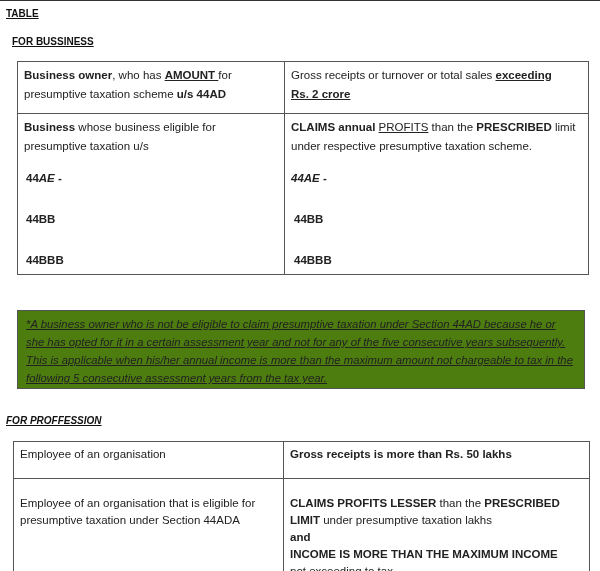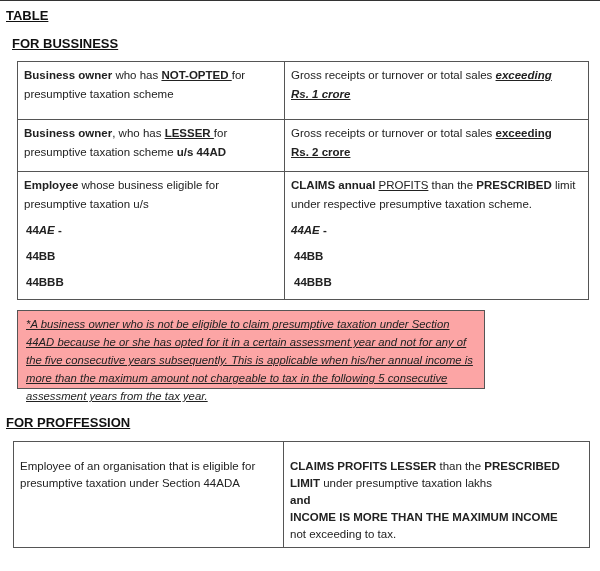--- a/index.html
+++ b/index.html
@@ -8,54 +8,54 @@
       position: relative;
       font-family: "Liberation Sans", "DejaVu Sans", sans-serif;
       font-size: 11.5px;
       color: #222;
       border-top: 1px solid #333;
     }
     .heading {
       position: absolute;
       font-weight: bold;
       text-decoration: underline;
-      font-size: 13px;
+      font-size: 10px;
       color: #111;
     }
     .h-table { left: 6px; top: 7px; }
     .h-business { left: 12px; top: 35px; }
-    .h-profession { left: 6px; top: 414px; }
+    .h-profession { left: 6px; top: 414px; font-style: italic; }
 
     table.doc {
       position: absolute;
       border-collapse: collapse;
       table-layout: fixed;
     }
     table.doc td {
       border: 1px solid #555;
       vertical-align: top;
       padding: 4px 6px;
       line-height: 19px;
       color: #222;
     }
     .biz { left: 17px; top: 60px; width: 571px; }
     .biz col.c1 { width: 267px; }
     .biz col.c2 { width: 304px; }
     .biz tr.r1 td { height: 58px; }
     .biz tr.r2 td { height: 52px; }
     .biz tr.r3 td { height: 128px; }
 
-    .code { font-weight: bold; display: block; margin-top: 7px; padding-left: 2px; }
-    .code + .code { margin-top: 7px; }
+    .code { font-weight: bold; display: block; margin-top: 13px; padding-left: 2px; }
+    .code + .code { margin-top: 22px; }
     .c-italic { font-style: italic; }
 
     .note {
       position: absolute;
-      left: 17px; top: 309px; width: 468px; height: 79px;
-      background: #fca5a5;
+      left: 17px; top: 309px; width: 568px; height: 79px;
+      background: #4d7c0f;
       border: 1px solid #555;
       padding: 4px 8px;
       font-style: italic;
       text-decoration: underline;
       line-height: 18px;
       font-size: 11.3px;
       color: #222;
     }
 
     .prof { left: 13px; top: 440px; width: 576px; }
@@ -74,41 +74,32 @@
 
 <div class="heading h-table">TABLE</div>
 <div class="heading h-business">FOR BUSSINESS</div>
 
 <table class="doc biz">
   <colgroup>
       <col class="c1">
       <col class="c2">
     </colgroup>
   <tbody>
-      <tr class="r1">
-    <td>
-      <b>Business owner</b><span> who has </span><b><u>NOT-OPTED </u></b><span>for presumptive taxation scheme</span>
-    </td>
-    <td>
-      <span>Gross receipts or turnover or total sales </span><span class="bi">exceeding</span><br>
-      <span class="bi">Rs. 1 crore</span>
-    </td>
-  </tr>
   <tr class="r2">
     <td>
-      <b>Business owner</b><span>, who has </span><b><u>LESSER </u></b><span>for presumptive taxation scheme </span><b>u/s 44AD</b>
+      <b>Business owner</b><span>, who has </span><b><u>AMOUNT </u></b><span>for presumptive taxation scheme </span><b>u/s 44AD</b>
     </td>
     <td>
       <span>Gross receipts or turnover or total sales </span><b><u>exceeding</u></b><br>
       <b><u>Rs. 2 crore</u></b>
     </td>
   </tr>
   <tr class="r3">
     <td>
-      <b>Employee</b><span> whose business eligible for presumptive taxation u/s</span>
+      <b>Business</b><span> whose business eligible for presumptive taxation u/s</span>
       <span class="code"><span>44</span><span class="c-italic">AE</span><span> -</span></span>
       <span class="code">44BB</span>
       <span class="code">44BBB</span>
     </td>
     <td>
       <b>CLAIMS annual </b><u>PROFITS</u><span> than the </span><b>PRESCRIBED</b><span> limit under respective presumptive taxation scheme.</span>
       <span class="code" style="padding-left:0"><span class="c-italic">44</span><span class="c-italic">AE</span><span> -</span></span>
       <span class="code" style="padding-left:3px">44BB</span>
       <span class="code" style="padding-left:3px">44BBB</span>
     </td>
@@ -119,20 +110,24 @@
 <div class="note">*A business owner who is not be eligible to claim presumptive taxation under Section 44AD because he or she has opted for it in a certain assessment year and not for any of the five consecutive years subsequently. This is applicable when his/her annual income is more than the maximum amount not chargeable to tax in the following 5 consecutive assessment years from the tax year.</div>
 
 <div class="heading h-profession">FOR PROFFESSION</div>
 
 <table class="doc prof">
   <colgroup>
       <col class="c1">
       <col class="c2">
     </colgroup>
   <tbody>
+      <tr class="r1">
+    <td>Employee of an organisation</td>
+    <td style="font-weight:bold">Gross receipts is more than Rs. 50 lakhs</td>
+  </tr>
   <tr class="r2">
     <td>Employee of an organisation that is eligible for presumptive taxation under Section 44ADA</td>
     <td>
       <b>CLAIMS PROFITS LESSER</b><span> than the </span><b>PRESCRIBED LIMIT</b><span> under presumptive taxation lakhs</span><br>
       <b>and</b><br>
       <b>INCOME IS MORE THAN THE MAXIMUM INCOME</b><br>
       <span>not exceeding to tax.</span>
     </td>
   </tr>
 </tbody>

